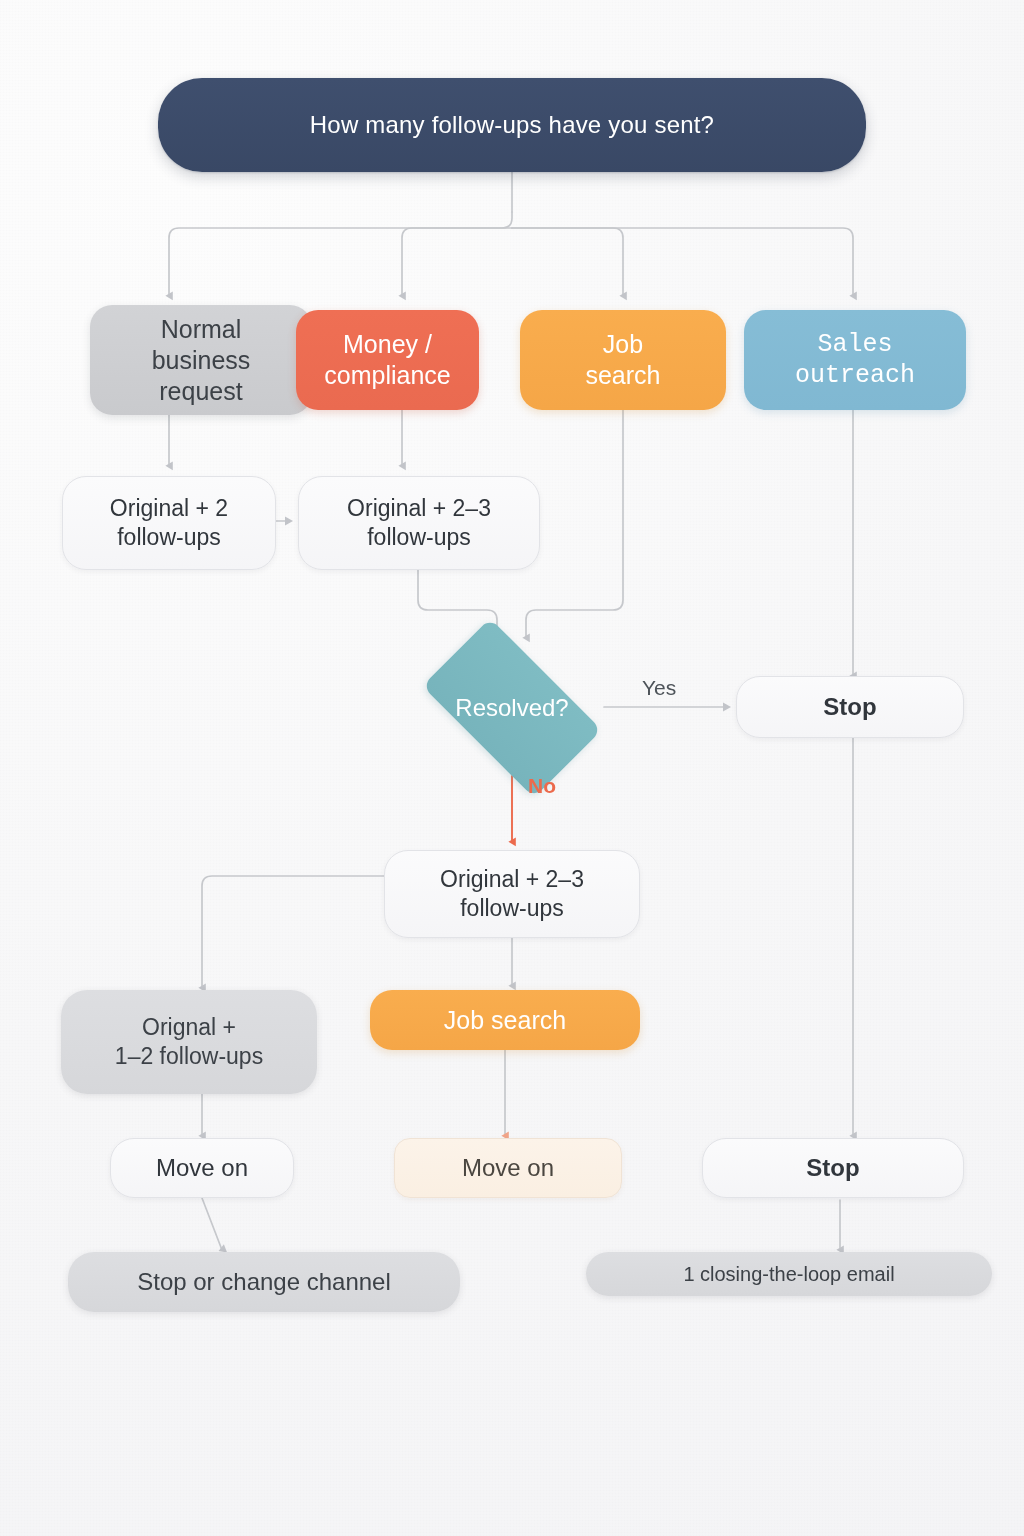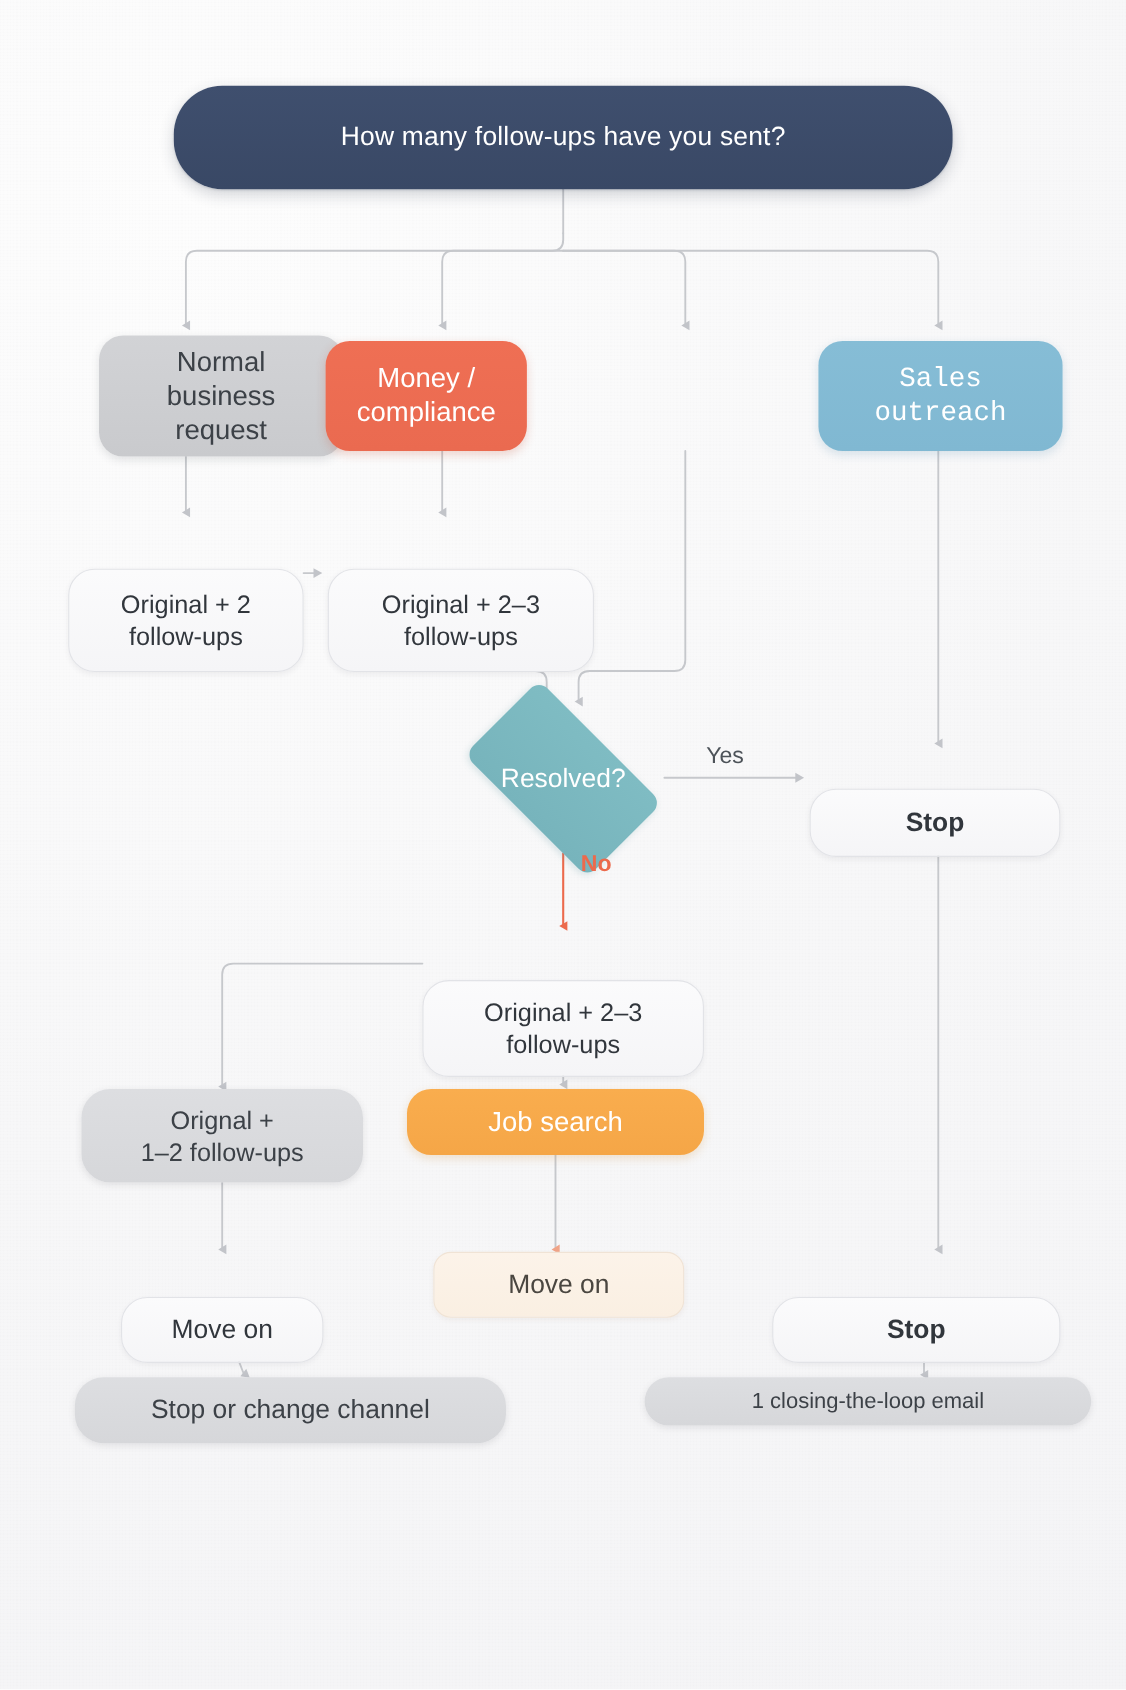--- a/index.html
+++ b/index.html
@@ -83,21 +83,20 @@
     color: #ffffff;
     border-radius: 22px;
     box-shadow: 0 3px 9px rgba(100,150,180,.22);
   }
   .skin-plain {
     background: linear-gradient(180deg, #fbfbfc 0%, #f5f5f7 100%);
     color: #31363c;
     border: 1px solid #e2e3e7;
     border-radius: 24px;
     box-shadow: 0 2px 5px rgba(80,85,95,.07);
-    margin-top: 41px;
   }
   .skin-cream {
     background: linear-gradient(180deg, #fcf3e9 0%, #faefe2 100%);
     color: #4a4640;
     border: 1px solid #f0e3d5;
     border-radius: 16px;
     box-shadow: 0 2px 5px rgba(150,120,90,.08);
   }
   .skin-diamond {
     background: transparent;
@@ -205,20 +204,24 @@
     <span>Normal
 business
 request</span>
   </div>
 
   <div class="node skin-red" style="left:296px; top:310px; width:183px; height:100px; font-size:25px;">
     <span>Money /
 compliance</span>
   </div>
 
+  <div class="node skin-orange" style="left:520px; top:310px; width:206px; height:100px; font-size:25px;">
+    <span>Job
+search</span>
+  </div>
 
   <div class="node skin-blue" style="left:744px; top:310px; width:222px; height:100px; font-size:25px;font-family:Liberation Mono, monospace;">
     <span>Sales
 outreach</span>
   </div>
 
   <div class="node skin-plain" style="left:62px; top:476px; width:214px; height:94px; font-size:23px;">
     <span>Original + 2
 follow-ups</span>
   </div>
@@ -239,21 +242,21 @@
 
   <div class="node skin-plain" style="left:736px; top:676px; width:228px; height:62px; font-size:24px; font-weight:700;">
     <span>Stop</span>
   </div>
 
   <div class="node skin-plain" style="left:384px; top:850px; width:256px; height:88px; font-size:23px;">
     <span>Original + 2–3
 follow-ups</span>
   </div>
 
-  <div class="node skin-grey-soft" style="left:74px; top:990px; width:256px; height:85px; font-size:23px;">
+  <div class="node skin-grey-soft" style="left:61px; top:990px; width:256px; height:104px; font-size:23px;">
     <span>Orignal +
 1–2 follow-ups</span>
   </div>
 
   <div class="node skin-orange" style="left:370px; top:990px; width:270px; height:60px; font-size:25px;">
     <span>Job search</span>
   </div>
 
   <div class="node skin-plain" style="left:110px; top:1138px; width:184px; height:60px; font-size:24px;">
     <span>Move on</span>

